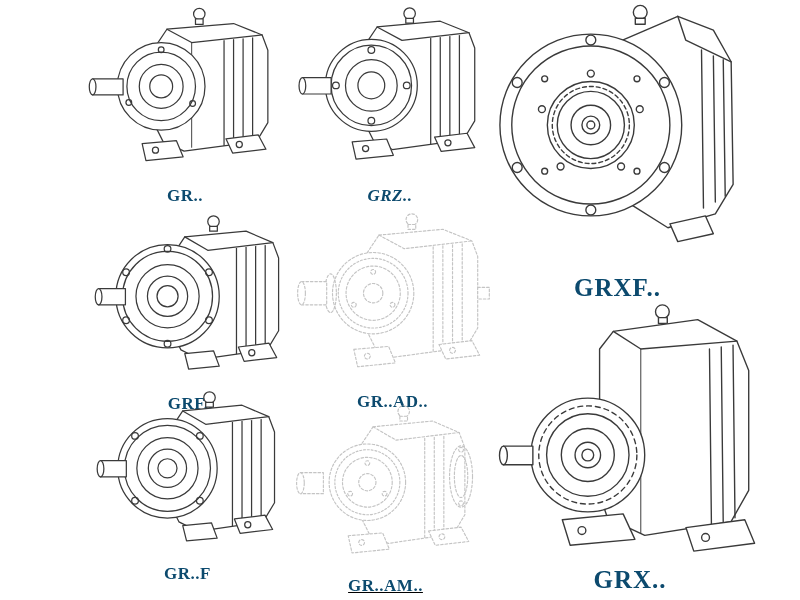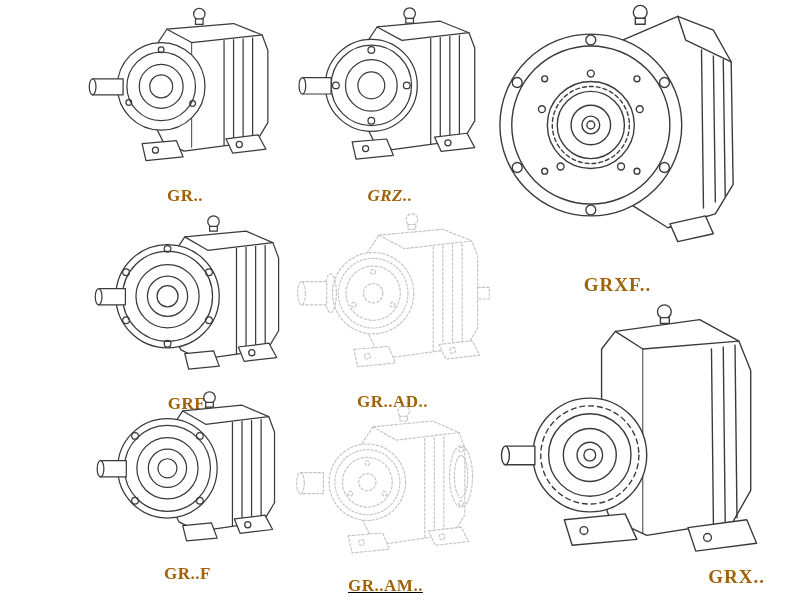--- a/index.html
+++ b/index.html
@@ -3,24 +3,24 @@
 <meta charset="utf-8">
 <style>
   html,body{margin:0;padding:0;background:#ffffff;}
   #canvas{
     position:relative;width:800px;height:600px;background:#ffffff;
     font-family:"Liberation Serif", serif;overflow:hidden;
   }
   .figure{position:absolute;display:flex;flex-direction:column;align-items:center;}
   .figure svg{display:block;}
   .model-label{
-    text-align:center;font-weight:bold;font-size:17px;color:#a16207;
+    text-align:center;font-weight:bold;font-size:17px;color:#0c4a6e;
     letter-spacing:0.5px;margin-top:2px;white-space:nowrap;
   }
-  .model-label.big{font-size:19px;letter-spacing:1px;}
+  .model-label.big{font-size:25px;letter-spacing:1px;}
 </style>
 </head>
 <body>
 
 <div id="canvas">
 
   <div class="figure" style="left:85px;top:4px;width:200px;">
     <svg viewBox="0 0 210 188" width="200" height="180">
       <g fill="#fff" stroke="#3a3a3a" stroke-width="1.3" stroke-linejoin="round" stroke-linecap="round">
         <circle cx="120" cy="10" r="6" fill="none"></circle>
@@ -175,21 +175,21 @@
         <circle cx="62" cy="100" r="2.5" fill="none"></circle>
         <circle cx="102" cy="100" r="2.5" fill="none"></circle>
         <ellipse cx="38" cy="88" rx="6" ry="20" fill="none"></ellipse>
         <path d="M8 76 H34 V100 H8 Z"></path>
         <ellipse cx="8" cy="88" rx="4" ry="12"></ellipse>
       </g>
     </svg>
     <div class="model-label">GR..AD..</div>
   </div>
 
-  <div class="figure" style="left:495px;top:298px;width:270px;align-items:flex-end;">
+  <div class="figure" style="left:495px;top:298px;width:270px;">
     <svg viewBox="0 0 270 265" width="266" height="260">
       <g fill="#fff" stroke="#3a3a3a" stroke-width="1.4" stroke-linejoin="round" stroke-linecap="round">
         <circle cx="168" cy="14" r="7" fill="none"></circle>
         <path d="M164 20 h9 v6 h-9 z"></path>
         <path d="M118 34 L204 22 L244 44 L256 74 L256 196 L238 228 L150 242 L112 224 L104 200 L104 52 Z"></path>
         <path d="M118 34 L146 52 L244 44" fill="none"></path>
         <path d="M146 52 L146 240" fill="none" stroke-width="1"></path>
         <line x1="216" y1="52" x2="218" y2="232"></line>
         <line x1="228" y1="50" x2="230" y2="228"></line>
         <line x1="240" y1="48" x2="242" y2="224"></line>

